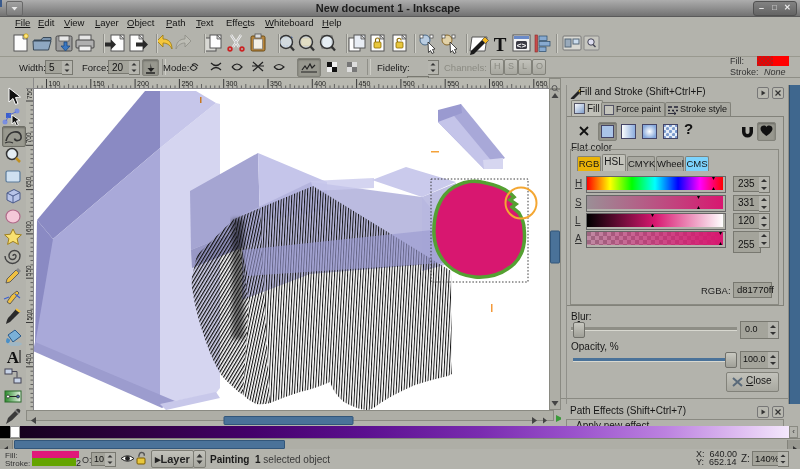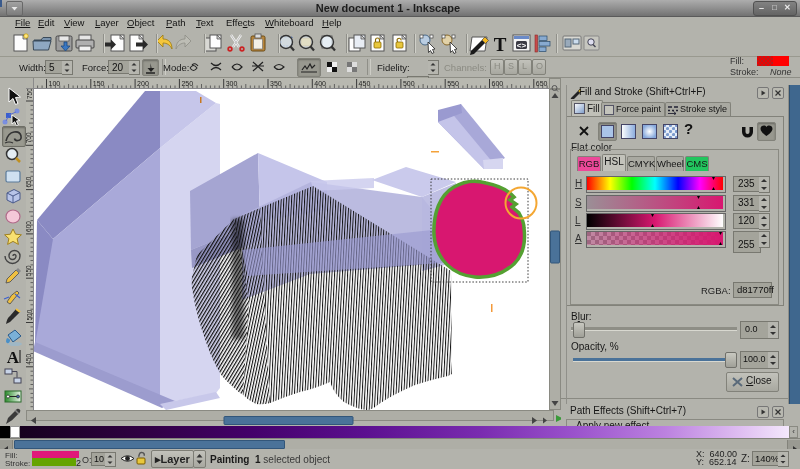--- a/index.html
+++ b/index.html
@@ -165,21 +165,21 @@
       <defs>
         <pattern id="rchk" width="4" height="4" patternUnits="userSpaceOnUse">
           <rect width="4" height="4" fill="#ee0000"></rect>
           <rect width="2" height="2" fill="#bb1a1a"></rect>
           <rect x="2" y="2" width="2" height="2" fill="#bb1a1a"></rect>
         </pattern>
       </defs>
       <rect width="16" height="10" fill="url(#rchk)"></rect>
       <rect x="16" width="16" height="10" fill="#f00"></rect>
     </svg>
-<span class="abs" style="left:52px;top:12px;font-style:italic;margin-left:6px;">None</span>
+<span class="abs" style="left:52px;top:12px;font-style:italic;">None</span>
 </div>
 <div class="abs" style="left:0;top:57px;width:800px;height:21px;background:#b3b3ac;border-bottom:1px solid #8e8e86;box-sizing:border-box;font-size:9.5px;color:#1a1a1a;">
     <span class="abs" style="left:19px;top:5px;">Width:</span>
     <span class="entry" style="left:45px;top:3px;width:13px;height:11px;padding:1px 0 0 3px;">5</span>
     <span class="sbtns" style="left:62px;top:3px;height:13px;"><svg width="10" height="13">
         <path d="M5 2 l2.5 2.5 h-5 z" fill="#333"></path>
         <path d="M5 11 l2.5 -2.5 h-5 z" fill="#333"></path>
       </svg></span>
     <span class="abs" style="left:82px;top:5px;">Force:</span>
     <span class="entry" style="left:108px;top:3px;width:17px;height:11px;padding:1px 0 0 3px;">20</span>
@@ -682,25 +682,25 @@
     </svg>
 <span class="abs" style="left:123px;top:42px;font-size:15px;font-weight:bold;color:#111;">?</span>
 <svg class="abs" style="left:179px;top:46px;" width="15" height="14">
       <path d="M2 3 v5 a5.5 5.5 0 0 0 11 0 v-5 h-3.5 v5 a2 2 0 0 1 -4 0 v-5 z" fill="#111"></path>
     </svg>
 <span class="pbtn down abs" style="left:196px;top:44px;width:17px;height:17px;"><svg width="17" height="17">
         <path d="M8.5 4 c1.5 -2.5 6 -1.5 6 1.8 c0 2.8 -3.5 5.5 -6 7.2 c-2.5 -1.7 -6 -4.4 -6 -7.2 c0 -3.3 4.5 -4.3 6 -1.8 z" fill="#111"></path>
       </svg></span>
 <span class="abs" style="left:10px;top:64px;color:#222;">Flat color</span>
 <div class="abs" style="left:9px;top:71px;width:207px;height:154px;border:1px solid #8a8a82;"></div>
-<span class="abs" style="left:16px;top:78px;width:24px;height:15px;background:#ec4899;border:1px solid #82827a;border-bottom:none;border-radius:2px 2px 0 0;text-align:center;padding-top:1px;box-sizing:border-box;font-size:9.5px;">RGB</span>
+<span class="abs" style="left:16px;top:78px;width:24px;height:15px;background:#eab308;border:1px solid #82827a;border-bottom:none;border-radius:2px 2px 0 0;text-align:center;padding-top:1px;box-sizing:border-box;font-size:9.5px;">RGB</span>
 <span class="abs" style="left:41px;top:76px;width:24px;height:17px;background:#c2c2ba;border:1px solid #82827a;border-bottom:none;border-radius:2px 2px 0 0;text-align:center;padding-top:1px;box-sizing:border-box;font-size:10px;">HSL</span>
 <span class="abs" style="left:66px;top:78px;width:28px;height:15px;background:#a9a9a1;border:1px solid #82827a;border-bottom:none;border-radius:2px 2px 0 0;text-align:center;padding-top:1px;box-sizing:border-box;font-size:9.5px;">CMYK</span>
 <span class="abs" style="left:95px;top:78px;width:28px;height:15px;background:#a9a9a1;border:1px solid #82827a;border-bottom:none;border-radius:2px 2px 0 0;text-align:center;padding-top:1px;box-sizing:border-box;font-size:9.5px;">Wheel</span>
-<span class="abs" style="left:124px;top:78px;width:24px;height:15px;background:#22c55e;border:1px solid #82827a;border-bottom:none;border-radius:2px 2px 0 0;text-align:center;padding-top:1px;box-sizing:border-box;font-size:9.5px;">CMS</span>
+<span class="abs" style="left:124px;top:78px;width:24px;height:15px;background:#7dd3fc;border:1px solid #82827a;border-bottom:none;border-radius:2px 2px 0 0;text-align:center;padding-top:1px;box-sizing:border-box;font-size:9.5px;">CMS</span>
 <span class="abs" style="left:14px;top:100px;color:#333;"><u>H</u></span>
 <span class="abs" style="left:25px;top:98px;width:138px;height:15px;border:1px solid #666;"><svg width="136" height="13">
         <defs>
           <linearGradient id="hue" x1="0" y1="0" x2="1" y2="0">
             <stop offset="0" stop-color="#f00"></stop>
             <stop offset="0.17" stop-color="#ff0"></stop>
             <stop offset="0.33" stop-color="#0f0"></stop>
             <stop offset="0.5" stop-color="#0ff"></stop>
             <stop offset="0.67" stop-color="#00f"></stop>
             <stop offset="0.83" stop-color="#f0f"></stop>

